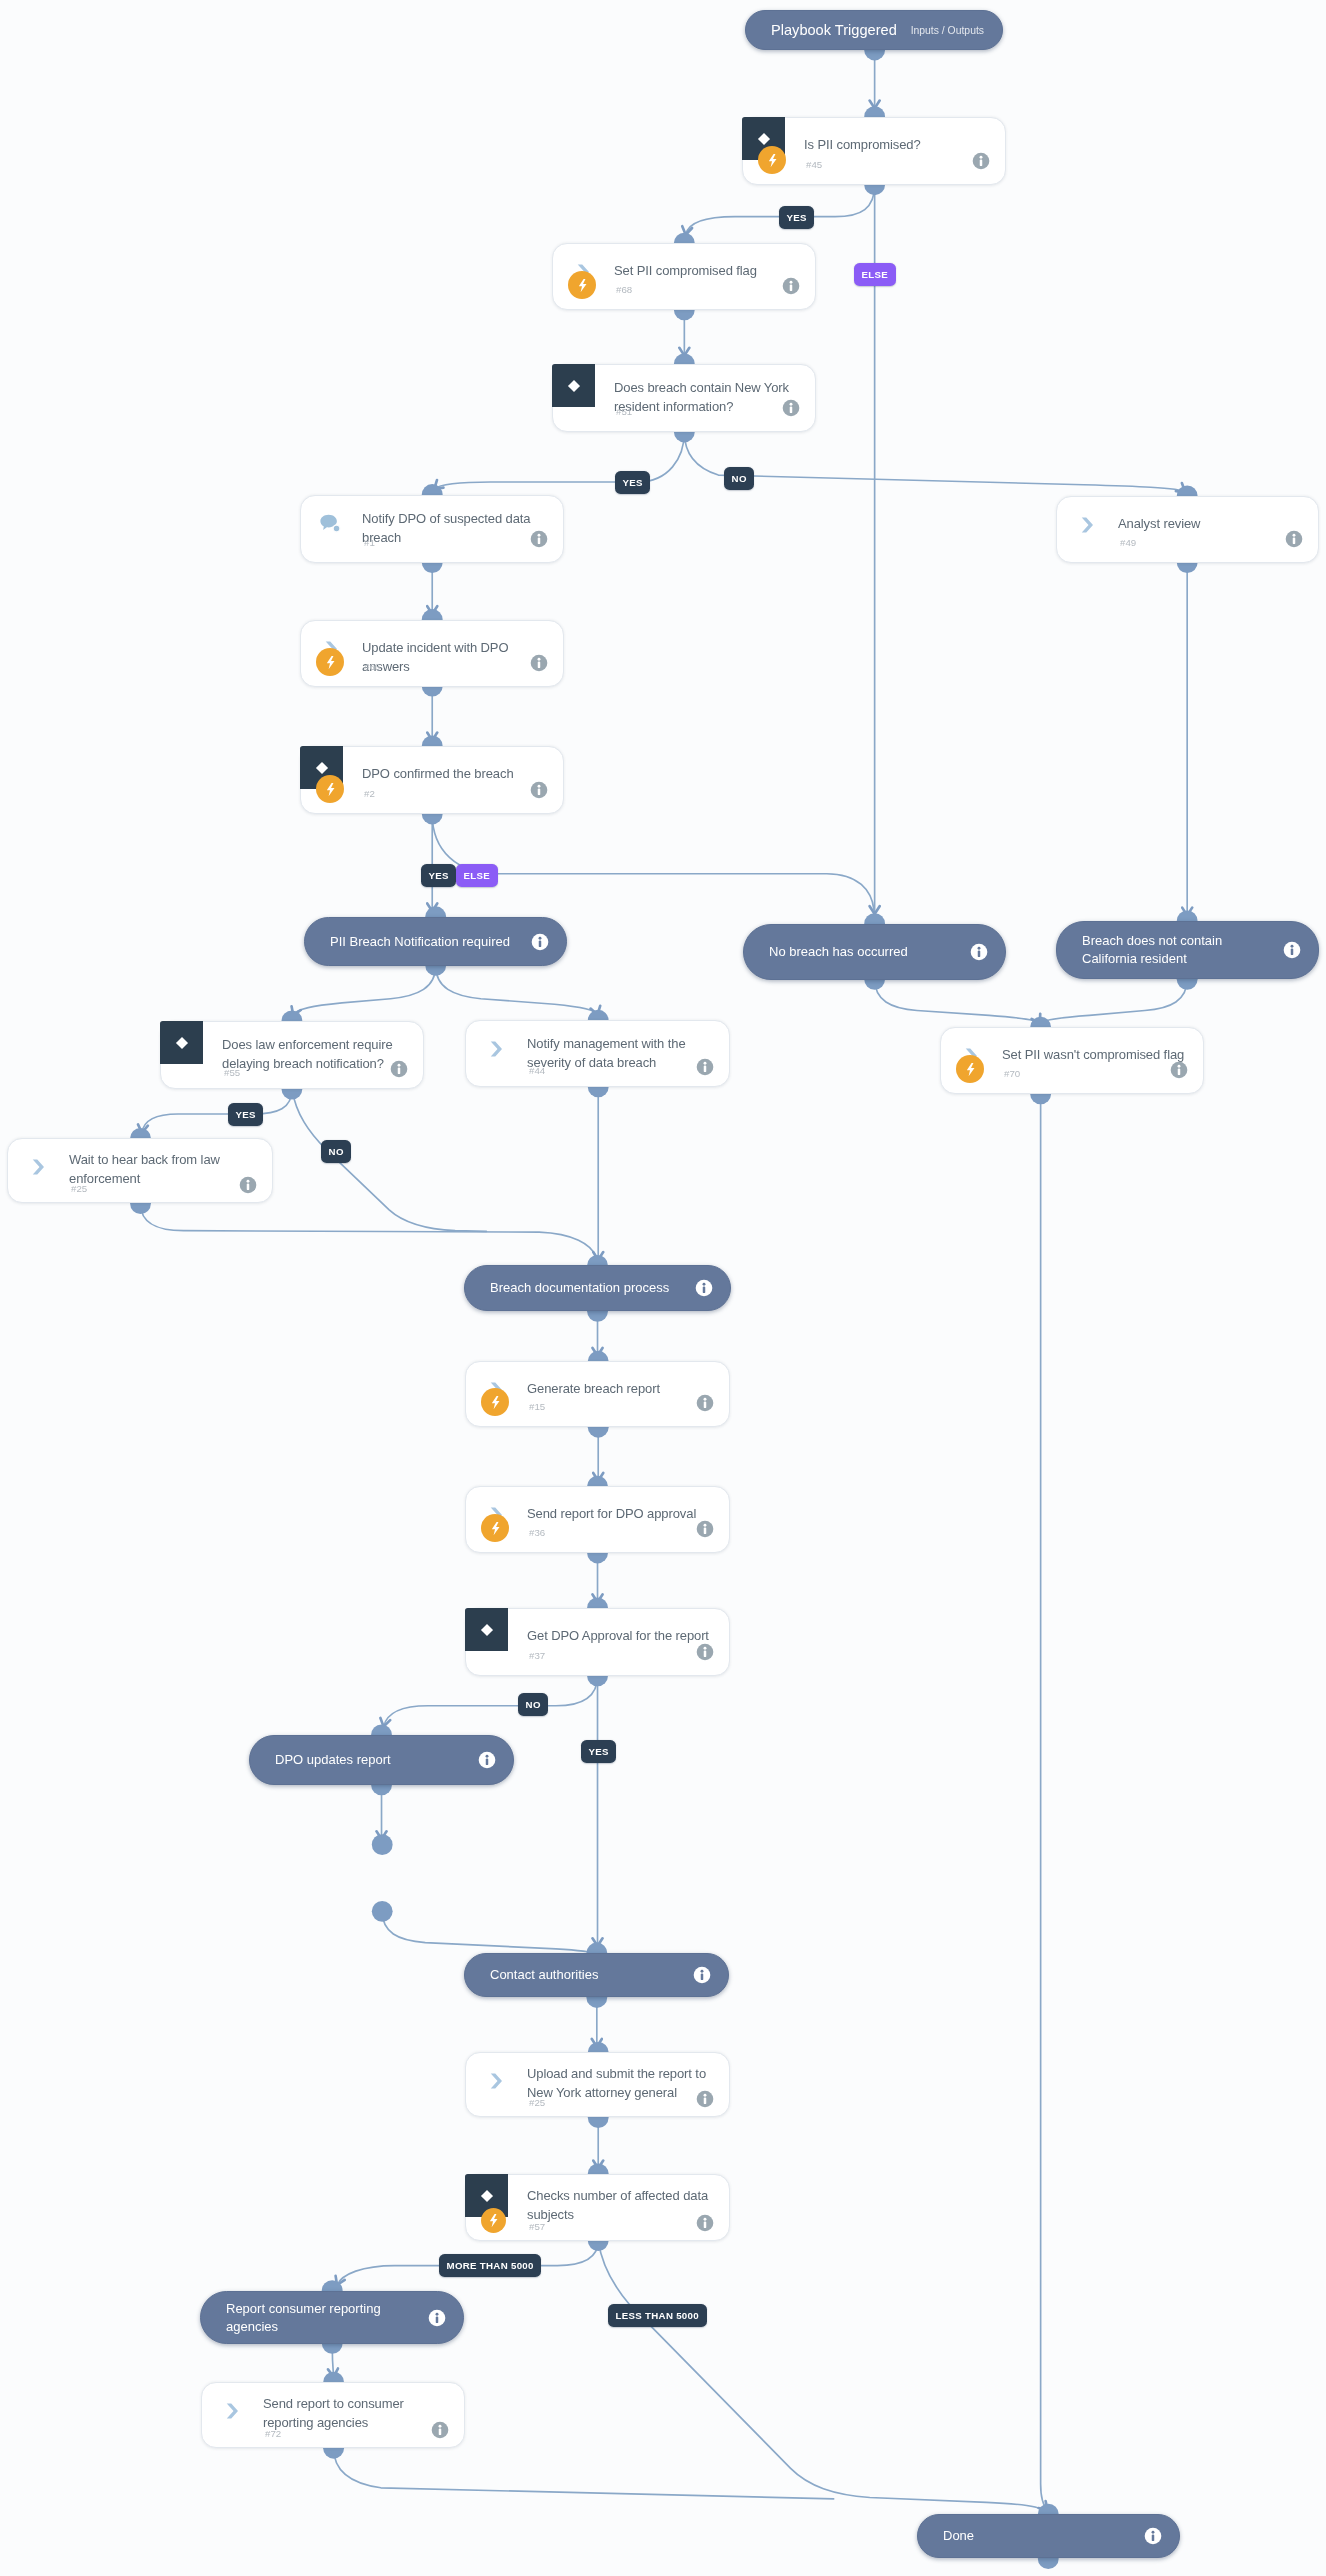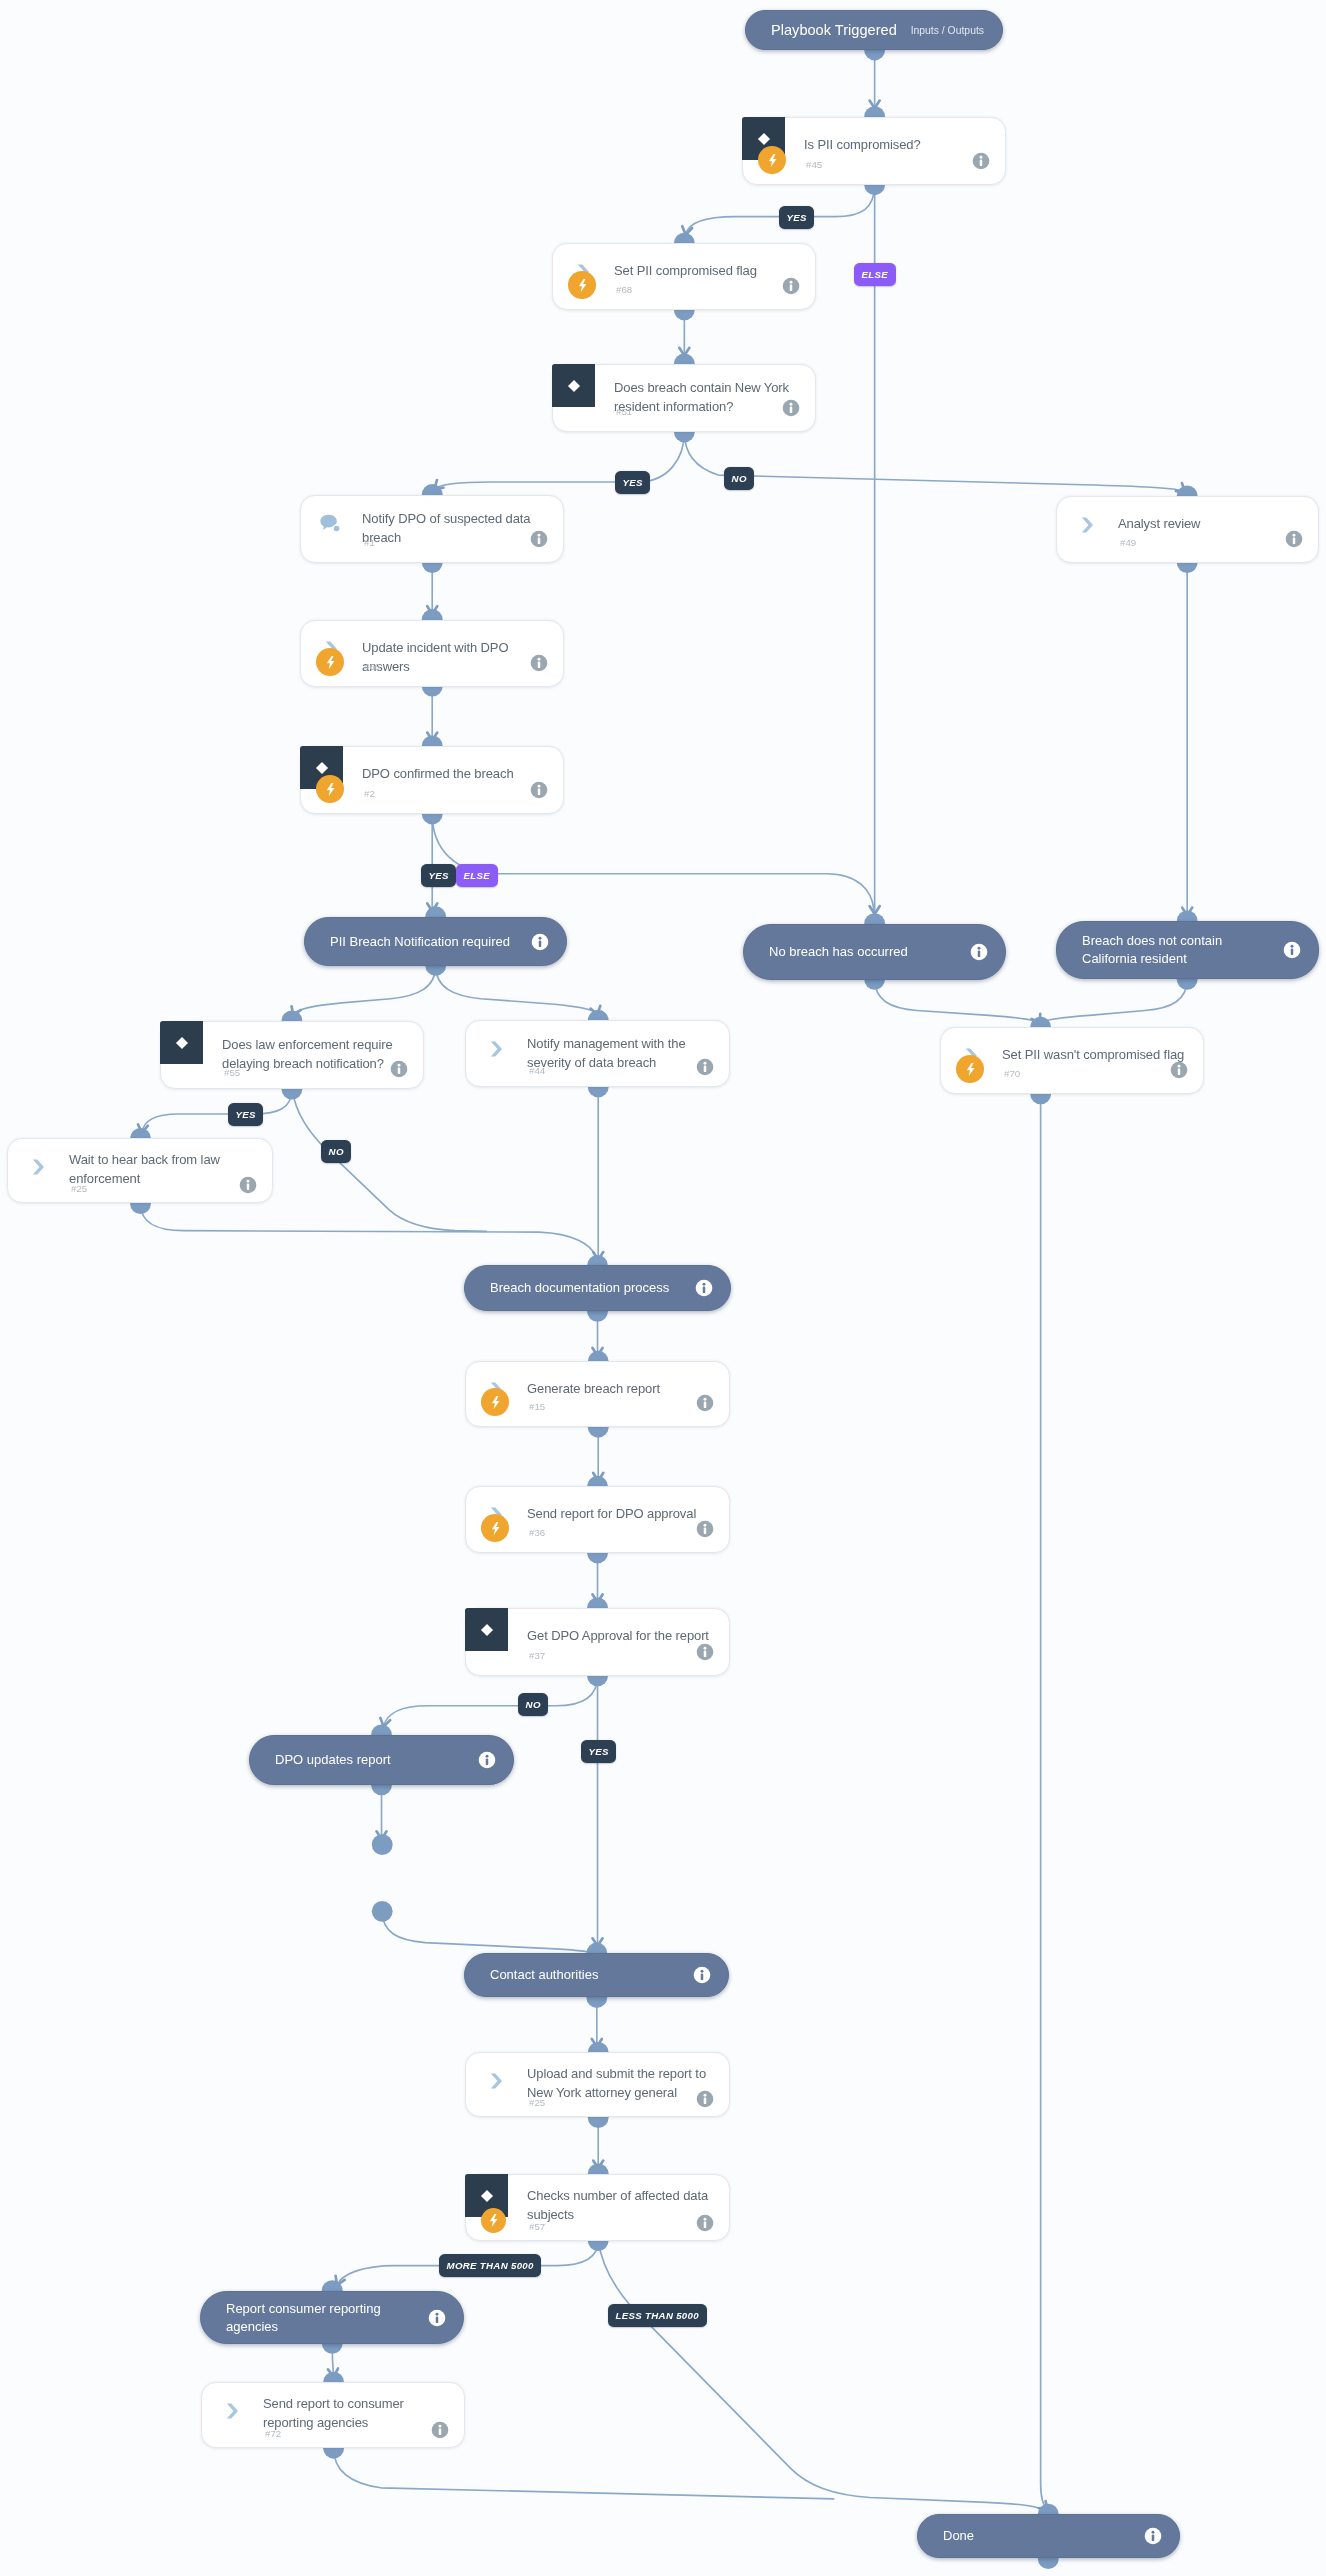--- a/index.html
+++ b/index.html
@@ -24,21 +24,21 @@
   .pill { position:absolute; background:#64789b; border:0.7px solid #5d7194; border-radius:28px; color:#fff;
           box-shadow:0 1.4px 4.2px rgba(30,50,80,.35); z-index:1; box-sizing:border-box; }
   .ptitle { position:absolute; left:25px; top:50%; transform:translateY(-50%); right:54px;
             font-size:13px; line-height:18px; }
   .pill .info { top:50%; bottom:auto; transform:translateY(-50%); right:16.7px; }
   .io-link { position:absolute; right:18px; top:50%; transform:translateY(-50%); font-size:10.4px;
              color:rgba(255,255,255,.82); cursor:pointer; }
 
   .badge { position:absolute; z-index:2; color:#fff; font-weight:bold; font-size:9.7px; letter-spacing:0.3px;
            height:23px; padding:0 7.6px; border-radius:5.6px; display:flex; align-items:center;
-           justify-content:center; white-space:nowrap; box-shadow:0 0.7px 1.4px rgba(30,50,80,.25);font-style:italic; }
+           justify-content:center; white-space:nowrap; box-shadow:0 0.7px 1.4px rgba(30,50,80,.25); }
   .bdark { background:#2c3f53; }
   .borange { background:#8b5cf6; }
 </style>
 </head>
 <body>
 
 <svg width="0" height="0" style="position:absolute">
   <defs>
     <symbol id="i-chev" viewBox="0 0 24 24">
         <path d="M5,2 L11,2 L20,12 L11,22 L5,22 L14,12 Z" fill="#a9c6e0"></path>

